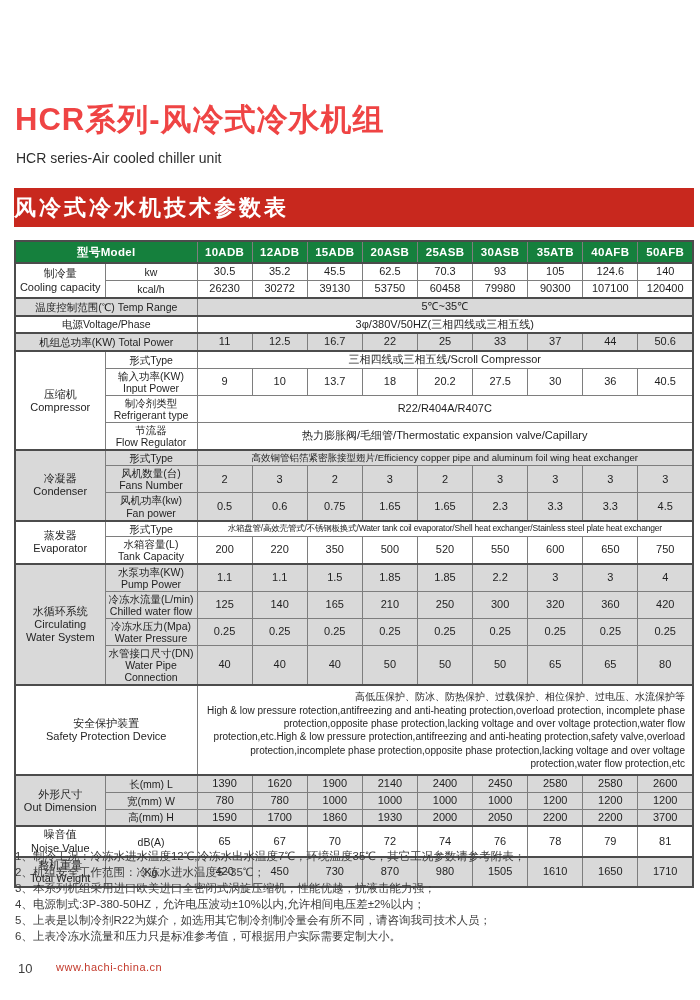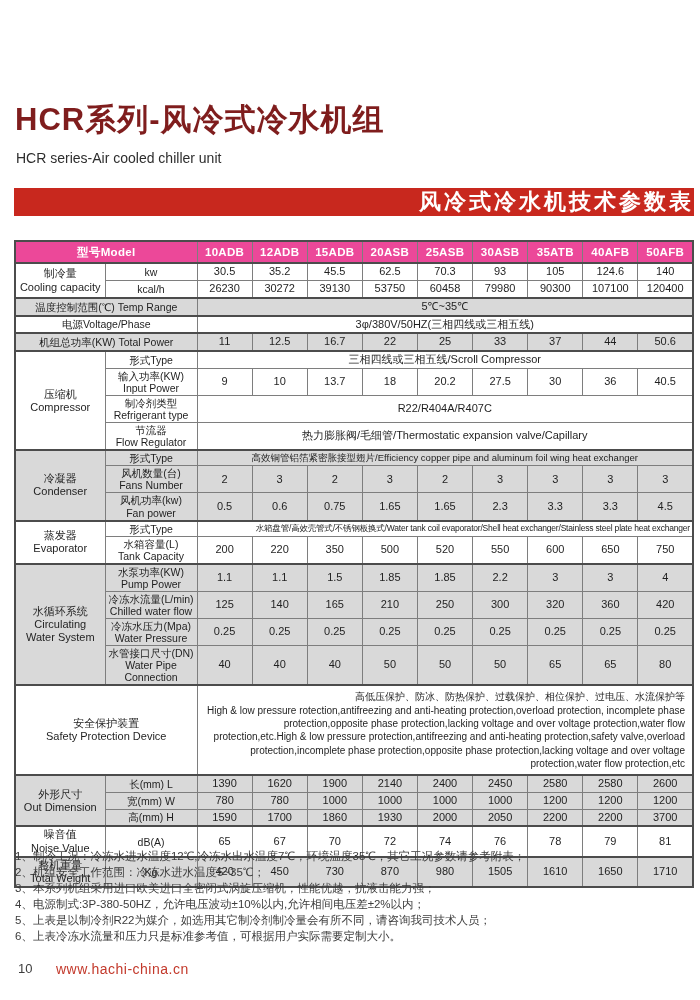--- a/index.html
+++ b/index.html
@@ -1,42 +1,42 @@
 <!DOCTYPE html>
 <html><head>
 <meta charset="utf-8">
 <style>
   html,body { margin:0; padding:0; background:#ffffff; }
   .page { position:relative; width:700px; height:1000px; background:#ffffff;
           font-family:"Liberation Sans", sans-serif; overflow:hidden; }
   .title { position:absolute; left:15px; top:99px; font-size:31px; font-weight:700;
-           color:#7f1d1d; letter-spacing:1px; }
+           color:#ef4444; letter-spacing:1px; }
   .subtitle { position:absolute; left:16px; top:150px; font-size:14px; color:#2d2d2d; }
-  .banner { position:absolute; left:14px; top:188px; width:680px; height:28px;
+  .banner { position:absolute; left:14px; top:188px; width:680px; height:39px;
             background:#c8281e; color:#ffffff; font-size:22px; font-weight:700;
-            display:flex; align-items:center; justify-content:flex-end; letter-spacing:3px; }
+            display:flex; align-items:center; justify-content:flex-start; letter-spacing:3px; }
   table.spec { position:absolute; left:14px; top:240px; width:680px;
                border-collapse:collapse; table-layout:fixed; border:2px solid #4c4c4c; }
   .spec td, .spec th { border:1px solid #7e7e7e; text-align:center; vertical-align:middle;
                color:#1f1f1f; font-size:11px; padding:1px 2px; line-height:1.25;
                white-space:pre-line; overflow:hidden; }
-  .spec tr.hdr th { background:#ec4899; color:#ffffff; font-size:11.5px; font-weight:700;
+  .spec tr.hdr th { background:#15803d; color:#ffffff; font-size:11.5px; font-weight:700;
                padding:3px 2px; letter-spacing:0.3px; }
   .spec tr.shade td { background:#d9d9d9; }
   .spec td.sec { font-size:11px; line-height:1.2; }
   .spec td.sub { font-size:10.5px; line-height:1.15;margin-left:8px; }
   .spec td.small { font-size:9.5px; white-space:nowrap; }
-  .spec td.xsmall { font-size:8.5px; white-space:nowrap; letter-spacing:-0.2px;text-align:right; }
+  .spec td.xsmall { font-size:8.5px; white-space:nowrap; letter-spacing:-0.2px; }
   .spec td.left { text-align:right; padding:4px 7px; font-size:10px; line-height:1.33; }
   .spec tr.thick td, .spec tr.thick th { border-top-width:2px; border-top-color:#4c4c4c; }
   .notes { position:absolute; left:15px; top:848px; width:672px; font-size:11.5px;
            color:#3c3c3c; line-height:1.4; }
   .notes .note-line { white-space:pre-line; }
   .footer-num { position:absolute; left:18px; top:961px; font-size:13px; color:#3d3d3d; }
-  .footer-url { position:absolute; left:56px; top:961px; font-size:14px; color:#c3392b;
+  .footer-url { position:absolute; left:56px; top:961px; font-size:11px; color:#c3392b;
                 letter-spacing:0.5px; }
 </style>
 </head>
 <body>
 
 <div class="page">
   <div class="title">HCR系列-风冷式冷水机组</div>
   <div class="subtitle">HCR series-Air cooled chiller unit</div>
   <div class="banner">
     <span>风冷式冷水机技术参数表</span>

